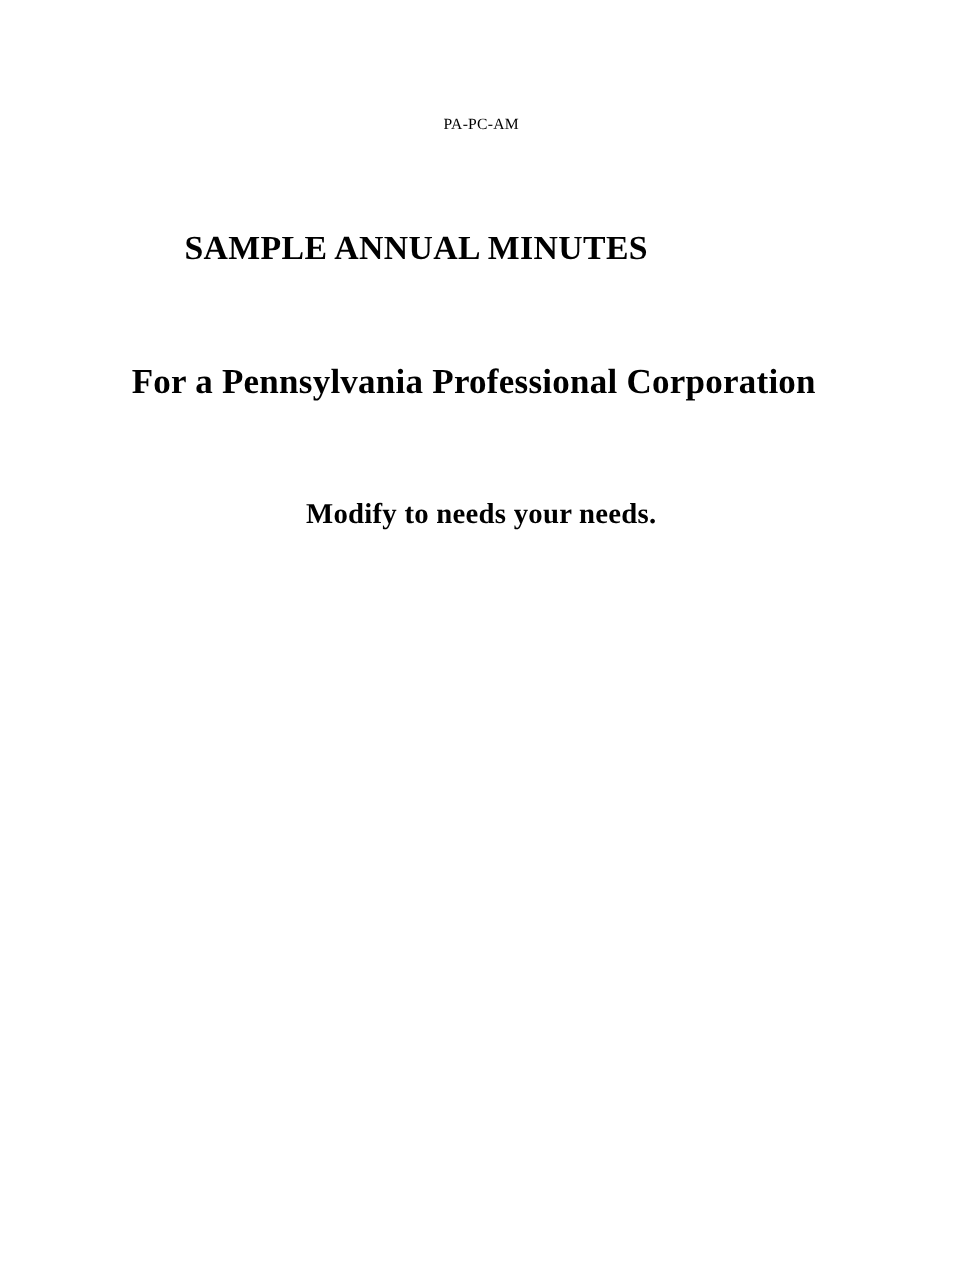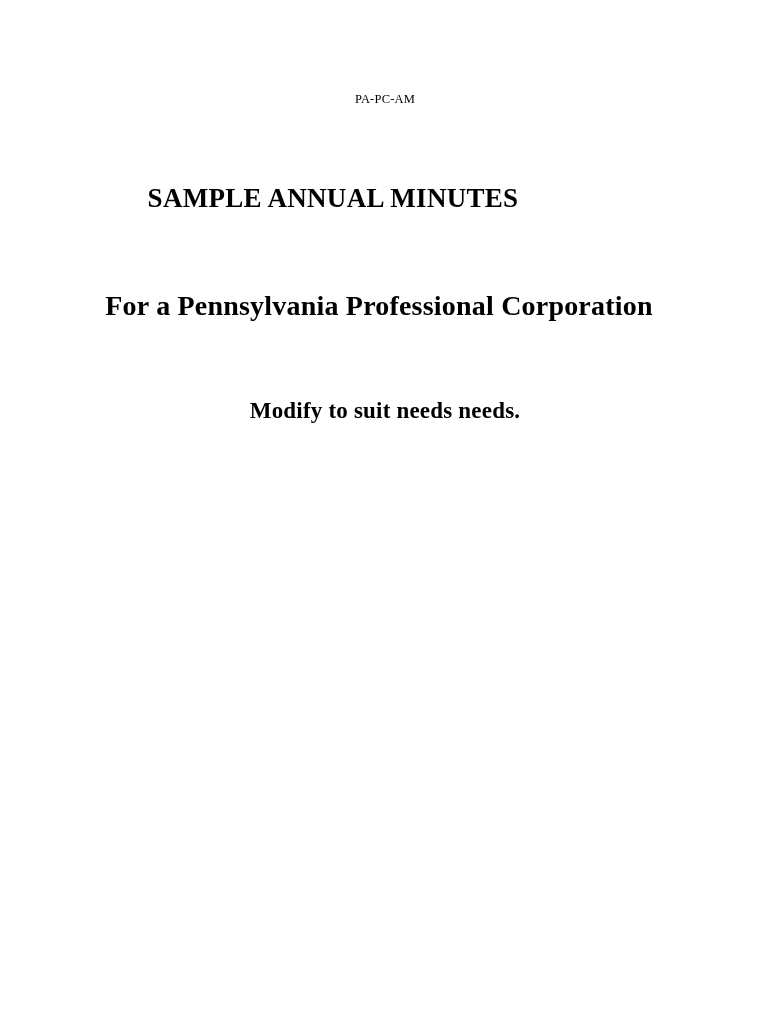--- a/index.html
+++ b/index.html
@@ -73,17 +73,17 @@
 <body>
 
 <div class="page">
 
   <div class="doc-code">PA-PC-AM</div>
 
   <div class="title-main">SAMPLE ANNUAL MINUTES</div>
 
   <div class="title-sub">For a Pennsylvania Professional Corporation</div>
 
-  <div class="title-note">Modify to suit needs needs.</div>
+  <div class="title-note">Modify to needs your needs.</div>
 
   <div class="body-area"></div>
 
 </div>
 
 </body></html>

